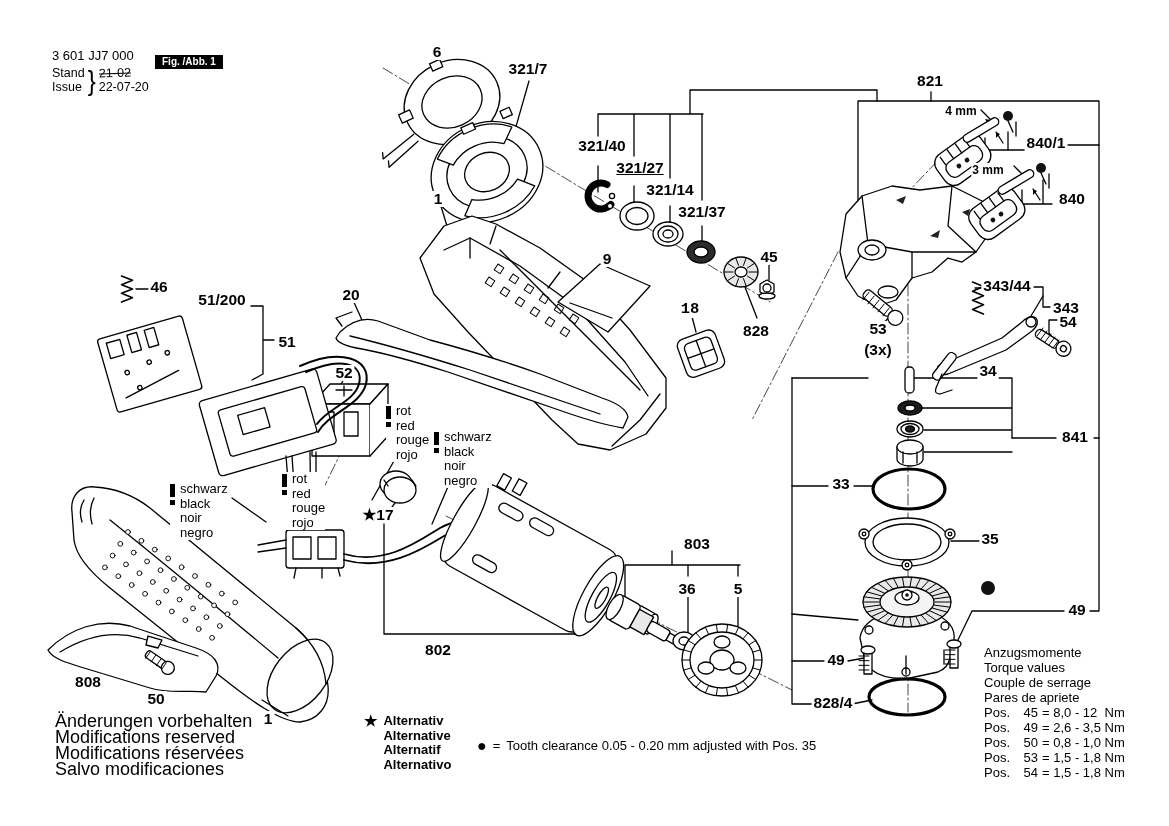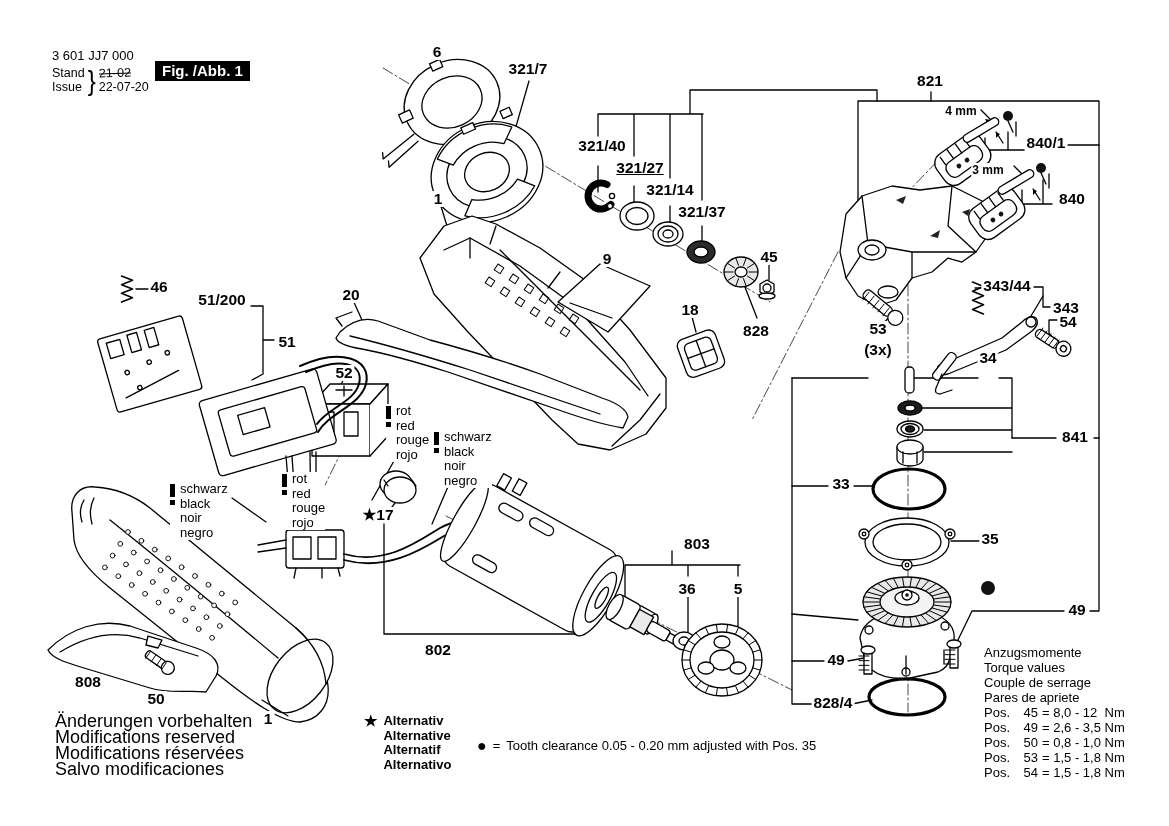--- a/index.html
+++ b/index.html
@@ -15,22 +15,22 @@
   .bang{display:flex;flex-direction:column;align-items:center;padding-top:2px;}
   .bang .bar{width:5px;height:13px;background:#000;}
   .bang .dot{width:5px;height:5px;background:#000;margin-top:3px;}
   .hdr{position:absolute;left:52px;top:48px;font-size:13px;line-height:15px;}
   .hdr .pn{margin-bottom:4px;}
   .si-row{display:flex;align-items:center;}
   .si-col{font-size:12.5px;line-height:13.5px;}
   .brace{font-size:24px;font-weight:normal;margin:0 3px;transform:scaleY(1.15);}
   .vals{font-size:12.5px;line-height:13.5px;}
   .strike{text-decoration:line-through;display:inline-block;transform:rotate(-2deg);}
-  .figbadge{position:absolute;left:155px;top:61px;background:#000;color:#fff;font-weight:bold;
-            font-size:15px;padding:1px 7px 2px 7px;}
+  .figbadge{position:absolute;left:155px;top:55px;background:#000;color:#fff;font-weight:bold;
+            font-size:10px;padding:1px 7px 2px 7px;}
   .footer{position:absolute;left:55px;top:713px;font-size:18px;line-height:16px;}
   .legend-star{position:absolute;left:364px;top:714px;display:flex;gap:6px;font-size:13px;
                font-weight:bold;line-height:14.5px;}
   .legend-star .star{font-size:15px;line-height:14px;}
   .legend-dot{position:absolute;left:477px;top:738px;display:flex;gap:6px;font-size:13px;line-height:16.5px;}
   .legend-dot .dsym{font-size:16px;line-height:16px;}
   .torque{position:absolute;left:984px;top:645px;font-size:13px;line-height:15px;}
   .trow{display:flex;white-space:pre;}
   .trow .tl{width:34px;}
   .trow .tn{width:20px;text-align:right;margin-right:4px;}
@@ -574,28 +574,28 @@
       <div class="plabel" style="left: 640px; top: 160px; text-decoration: underline;">321/27</div>
       <div class="plabel" style="left: 670px; top: 182px;">321/14</div>
       <div class="plabel" style="left: 702px; top: 204px;">321/37</div>
       <div class="plabel" style="left: 438px; top: 191px;">1</div>
       <div class="plabel" style="left: 607px; top: 251px;">9</div>
       <div class="plabel" style="left: 769px; top: 249px;">45</div>
       <div class="plabel" style="left: 159px; top: 279px;">46</div>
       <div class="plabel" style="left: 222px; top: 292px;">51/200</div>
       <div class="plabel" style="left: 287px; top: 334px;">51</div>
       <div class="plabel" style="left: 351px; top: 287px;">20</div>
-      <div class="plabel" style="left: 690px; top: 302px;">18</div>
+      <div class="plabel" style="left: 690px; top: 302px; font-family: Liberation Mono, monospace;">18</div>
       <div class="plabel" style="left: 1007px; top: 278px;">343/44</div>
       <div class="plabel" style="left: 1066px; top: 300px;">343</div>
       <div class="plabel" style="left: 1068px; top: 314px;">54</div>
       <div class="plabel" style="left: 878px; top: 321px;">53</div>
       <div class="plabel" style="left: 878px; top: 342px;">(3x)</div>
       <div class="plabel" style="left: 756px; top: 323px;">828</div>
-      <div class="plabel" style="left: 988px; top: 350px;">34</div>
+      <div class="plabel" style="left: 988px; top: 363px;">34</div>
       <div class="plabel" style="left: 344px; top: 365px;">52</div>
       <div class="plabel" style="left: 1075px; top: 429px;">841</div>
       <div class="plabel" style="left: 841px; top: 476px;">33</div>
       <div class="plabel" style="left: 378px; top: 507px;">★17</div>
       <div class="plabel" style="left: 990px; top: 531px;">35</div>
       <div class="plabel" style="left: 671px; top: 536px; margin-left: 26px;">803</div>
       <div class="plabel" style="left: 687px; top: 581px;">36</div>
       <div class="plabel" style="left: 738px; top: 581px;">5</div>
       <div class="plabel" style="left: 1077px; top: 602px;">49</div>
       <div class="plabel" style="left: 438px; top: 642px;">802</div>

